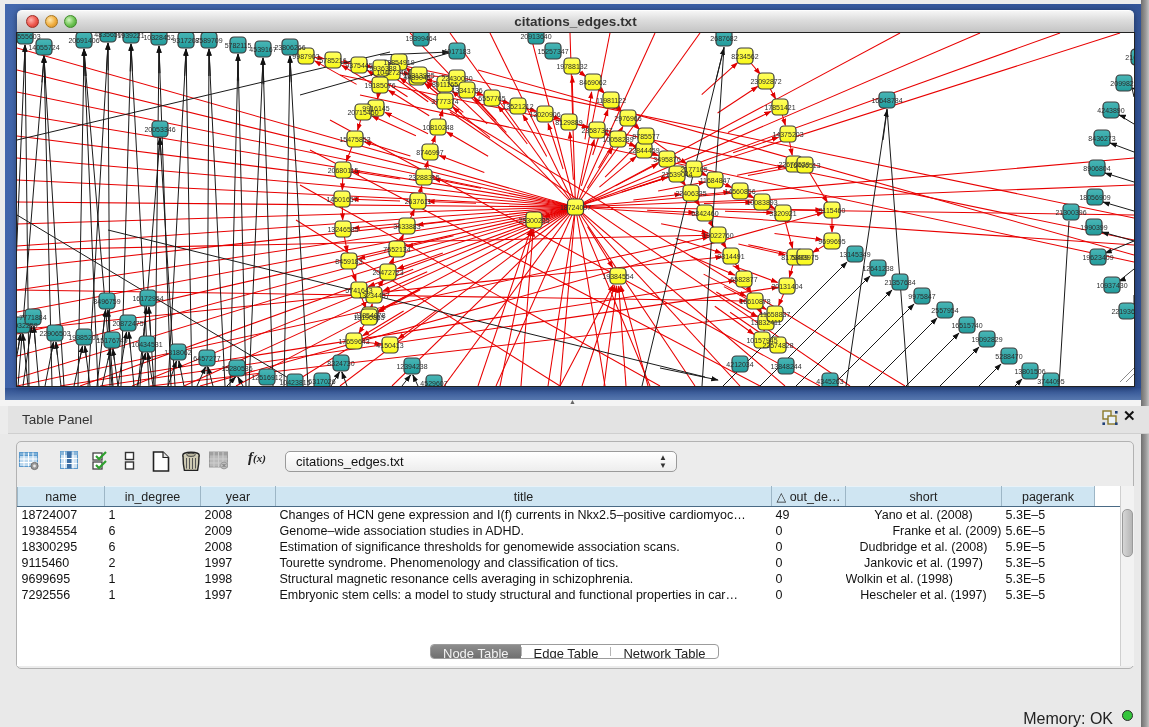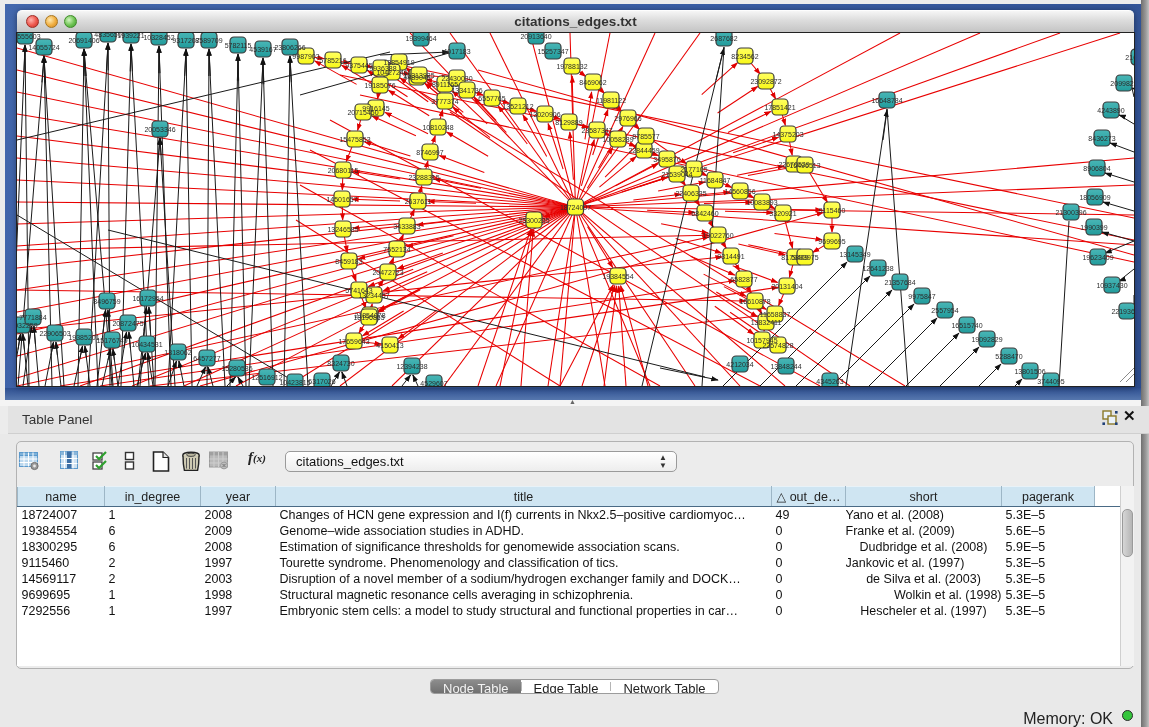--- a/index.html
+++ b/index.html
@@ -28,21 +28,21 @@
 .tico{position:absolute;top:8px}
 #dropdown{position:absolute;left:285px;top:8px;width:392px;height:21px;background:linear-gradient(#ffffff,#ededed);border:1px solid #9a9a9a;border-radius:5px;font-size:13px;color:#111;padding:2px 0 0 10px}
 #ddarrows{position:absolute;right:9px;top:2px;font-size:8px;color:#333;line-height:8px;text-align:center}
 #tablewrap{position:absolute;left:17px;top:486px;width:1103px;height:180px;background:#fff}
 table.dt{border-collapse:collapse;table-layout:fixed;width:1077px;font-size:12.5px;color:#111}
 table.dt th{background:#cfe5f2;border:1px solid #9db6c6;border-top:1px solid #e8f2f8;font-weight:normal;color:#222;height:20px;padding:0;font-size:12.5px}
 table.dt td{height:16px;padding:0 0 0 4px;white-space:nowrap;overflow:hidden;border:none}
 #headline{position:absolute;left:17px;top:506px;width:1103px;height:1px;background:#4a6a85}
 #vscroll{position:absolute;left:1120px;top:486px;width:14px;height:180px;background:#f2f2f2;border-left:1px solid #cfcfcf}
 #vthumb{position:absolute;left:1122px;top:509px;width:11px;height:48px;background:linear-gradient(90deg,#d6d6d6,#b5b5b5);border:1px solid #9a9a9a;border-radius:5px}
-#tabs{position:absolute;left:430px;top:679px;height:15px;border:1px solid #9c9c9c;border-radius:4px;background:#fff;font-size:13px;display:flex;overflow:hidden}
+#tabs{position:absolute;left:430px;top:644px;height:15px;border:1px solid #9c9c9c;border-radius:4px;background:#fff;font-size:13px;display:flex;overflow:hidden}
 #tabs .seg{padding:1px 12px 0 12px;color:#222}
 #tabs .sel{background:linear-gradient(#8d8d8d,#707070);color:#f3f3f3}
 #tabs .sep{width:1px;background:#b5b5b5;margin:2px 0}
 #membar{position:absolute;left:0;top:700px;width:1141px;height:27px;background:#e9e9e9}
 #memtxt{position:absolute;right:36px;top:710px;font-size:16px;color:#222}
 #memdot{position:absolute;right:16px;top:710px;width:11px;height:11px;border-radius:50%;background:#35c53c;border:1.5px solid #2b2b2b}
 </style>
 </head>
 <body>
 <div id="stage">
@@ -820,66 +820,57 @@
             <th>△ out_de…</th>
             <th>short</th>
             <th>pagerank</th>
           </tr>
     <tr>
             <td>18724007</td>
             <td>1</td>
             <td>2008</td>
             <td>Changes of HCN gene expression and I(f) currents in Nkx2.5–positive cardiomyoc…</td>
             <td>49</td>
-            <td style="text-align:left;padding:0">Yano et al. (2008)</td>
+            <td style="text-align:center;padding:0">Yano et al. (2008)</td>
             <td>5.3E–5</td>
           </tr>
     <tr>
             <td>19384554</td>
             <td>6</td>
             <td>2009</td>
             <td>Genome–wide association studies in ADHD.</td>
             <td>0</td>
-            <td style="text-align:left;padding:0">Franke et al. (2009)</td>
+            <td style="text-align:right;padding:0">Franke et al. (2009)</td>
             <td>5.6E–5</td>
           </tr>
     <tr>
             <td>18300295</td>
             <td>6</td>
             <td>2008</td>
             <td>Estimation of significance thresholds for genomewide association scans.</td>
             <td>0</td>
             <td style="text-align:center;padding:0">Dudbridge et al. (2008)</td>
             <td>5.9E–5</td>
           </tr>
     <tr>
             <td>9115460</td>
             <td>2</td>
             <td>1997</td>
             <td>Tourette syndrome. Phenomenology and classification of tics.</td>
             <td>0</td>
-            <td style="padding:0">Jankovic et al. (1997)</td>
-            <td>5.3E–5</td>
-          </tr>
-    <tr>
-            <td>14569117</td>
-            <td>2</td>
-            <td>2003</td>
-            <td>Disruption of a novel member of a sodium/hydrogen exchanger family and DOCK…</td>
-            <td>0</td>
-            <td style="text-align:center;padding:0">de Silva et al. (2003)</td>
+            <td style="text-align:center;padding:0">Jankovic et al. (1997)</td>
             <td>5.3E–5</td>
           </tr>
     <tr>
             <td>9699695</td>
             <td>1</td>
             <td>1998</td>
             <td>Structural magnetic resonance cells averaging in schizophrenia.</td>
             <td>0</td>
-            <td style="text-align:right;padding:0">Wolkin et al. (1998)</td>
+            <td style="text-align:left;padding:0">Wolkin et al. (1998)</td>
             <td>5.3E–5</td>
           </tr>
     <tr>
             <td>7292556</td>
             <td>1</td>
             <td>1997</td>
             <td>Embryonic stem cells: a model to study structural and functional properties in car…</td>
             <td>0</td>
             <td style="text-align:center;padding:0">Hescheler et al. (1997)</td>
             <td>5.3E–5</td>

